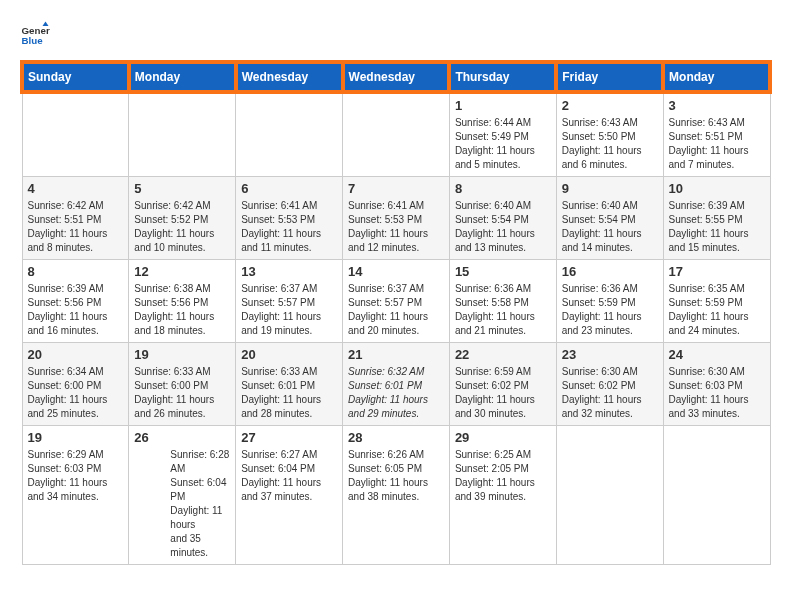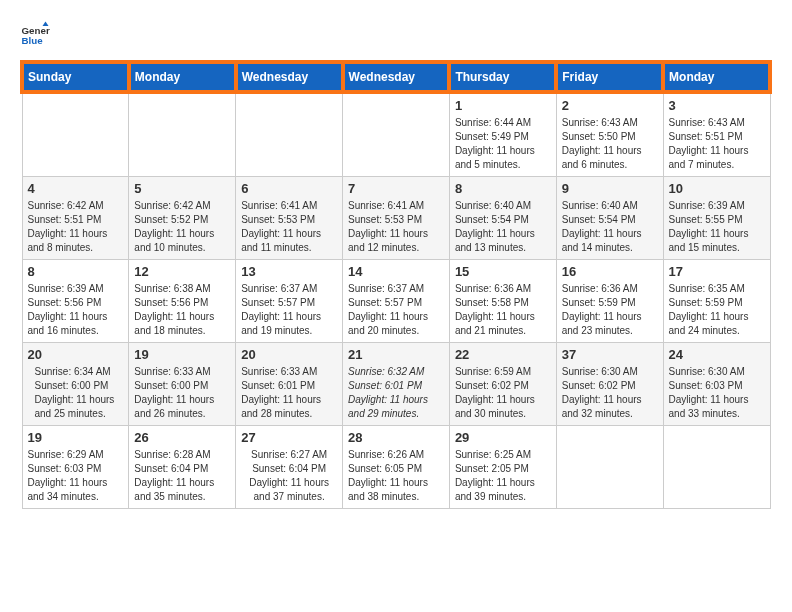--- a/index.html
+++ b/index.html
@@ -234,21 +234,21 @@
           <div class="day-num">17</div>
           <div class="day-info" style="white-space: pre-line;">Sunrise: 6:35 AM
 Sunset: 5:59 PM
 Daylight: 11 hours
 and 24 minutes.</div>
         </td>
       </tr>
       <tr>
         <td>
           <div class="day-num">20</div>
-          <div class="day-info" style="white-space: pre-line; margin-left: 7px;">Sunrise: 6:34 AM
+          <div class="day-info" style="white-space: pre-line;">Sunrise: 6:34 AM
 Sunset: 6:00 PM
 Daylight: 11 hours
 and 25 minutes.</div>
         </td>
         <td>
           <div class="day-num">19</div>
           <div class="day-info" style="white-space: pre-line;">Sunrise: 6:33 AM
 Sunset: 6:00 PM
 Daylight: 11 hours
 and 26 minutes.</div>
@@ -268,21 +268,21 @@
 and 29 minutes.</div>
         </td>
         <td>
           <div class="day-num">22</div>
           <div class="day-info" style="white-space: pre-line;">Sunrise: 6:59 AM
 Sunset: 6:02 PM
 Daylight: 11 hours
 and 30 minutes.</div>
         </td>
         <td>
-          <div class="day-num">37</div>
+          <div class="day-num">23</div>
           <div class="day-info" style="white-space: pre-line;">Sunrise: 6:30 AM
 Sunset: 6:02 PM
 Daylight: 11 hours
 and 32 minutes.</div>
         </td>
         <td>
           <div class="day-num">24</div>
           <div class="day-info" style="white-space: pre-line;">Sunrise: 6:30 AM
 Sunset: 6:03 PM
 Daylight: 11 hours
@@ -292,28 +292,28 @@
       <tr>
         <td>
           <div class="day-num">19</div>
           <div class="day-info" style="white-space: pre-line;">Sunrise: 6:29 AM
 Sunset: 6:03 PM
 Daylight: 11 hours
 and 34 minutes.</div>
         </td>
         <td>
           <div class="day-num">26</div>
-          <div class="day-info" style="white-space: pre-line;">Sunrise: 6:28 AM
+          <div class="day-info" style="white-space: pre-line; margin-left: 36px;">Sunrise: 6:28 AM
 Sunset: 6:04 PM
 Daylight: 11 hours
 and 35 minutes.</div>
         </td>
         <td>
           <div class="day-num">27</div>
-          <div class="day-info" style="white-space: pre-line; text-align: center;">Sunrise: 6:27 AM
+          <div class="day-info" style="white-space: pre-line;">Sunrise: 6:27 AM
 Sunset: 6:04 PM
 Daylight: 11 hours
 and 37 minutes.</div>
         </td>
         <td>
           <div class="day-num">28</div>
           <div class="day-info" style="white-space: pre-line;">Sunrise: 6:26 AM
 Sunset: 6:05 PM
 Daylight: 11 hours
 and 38 minutes.</div>

